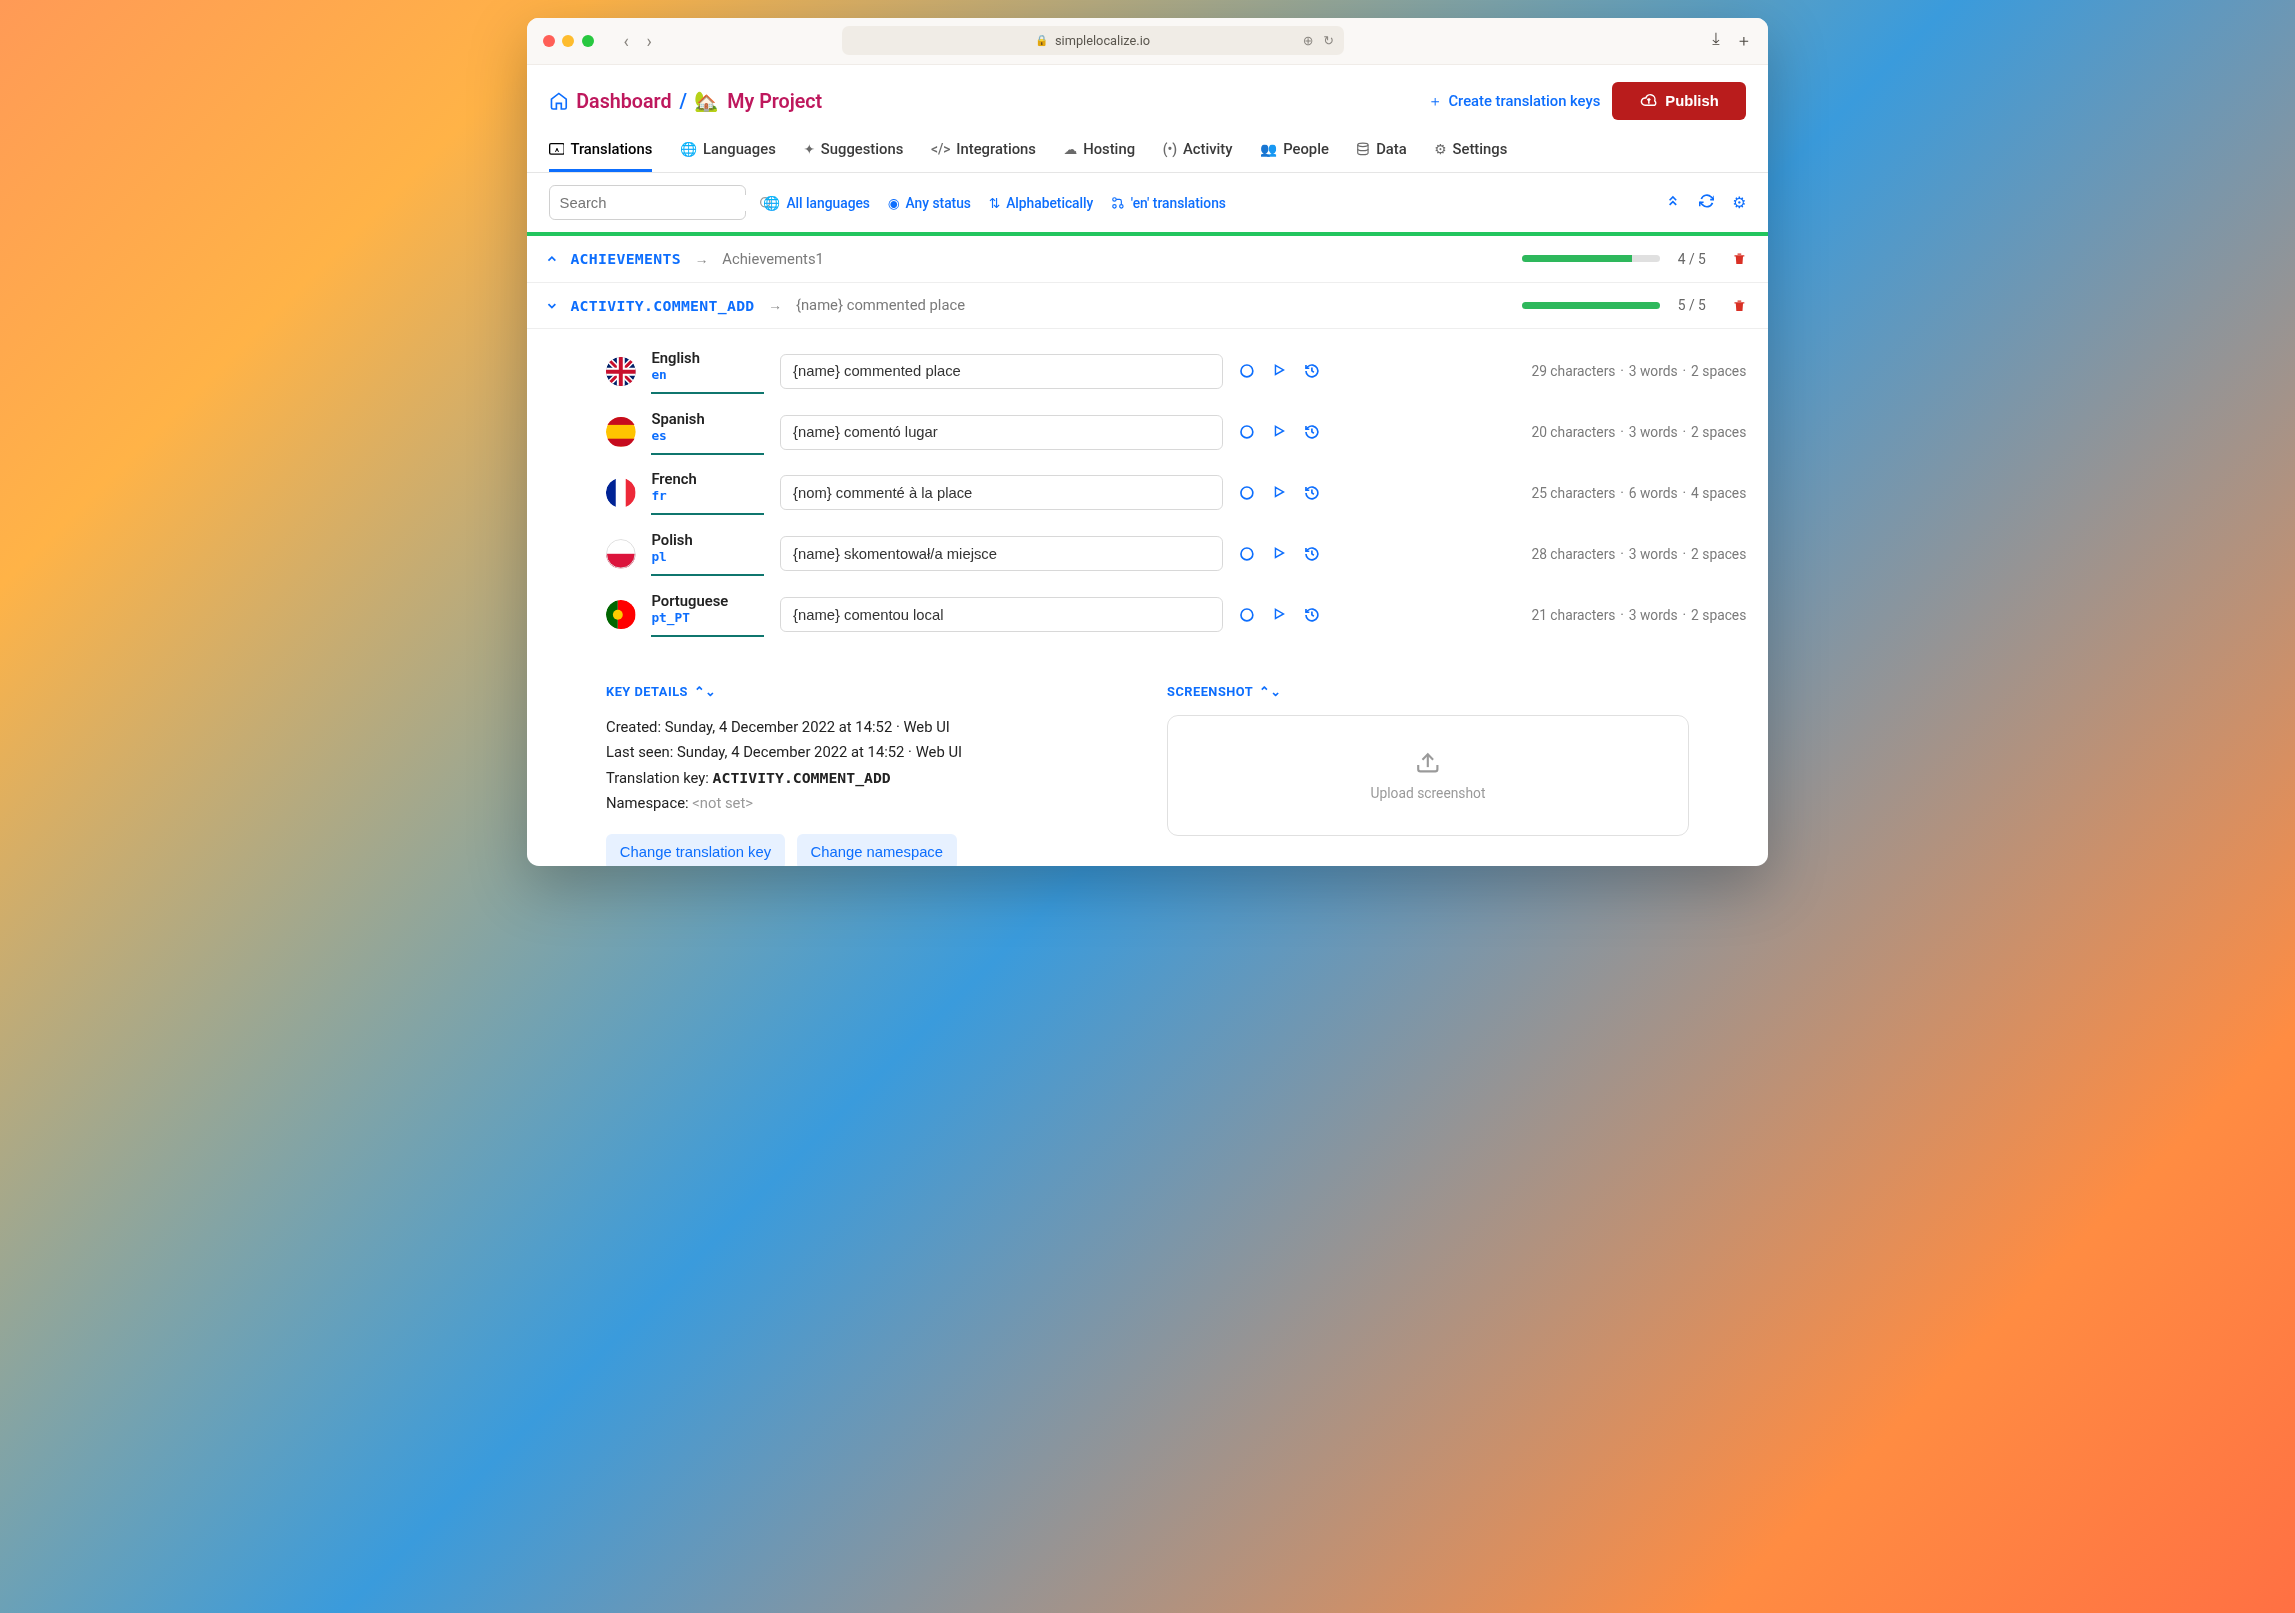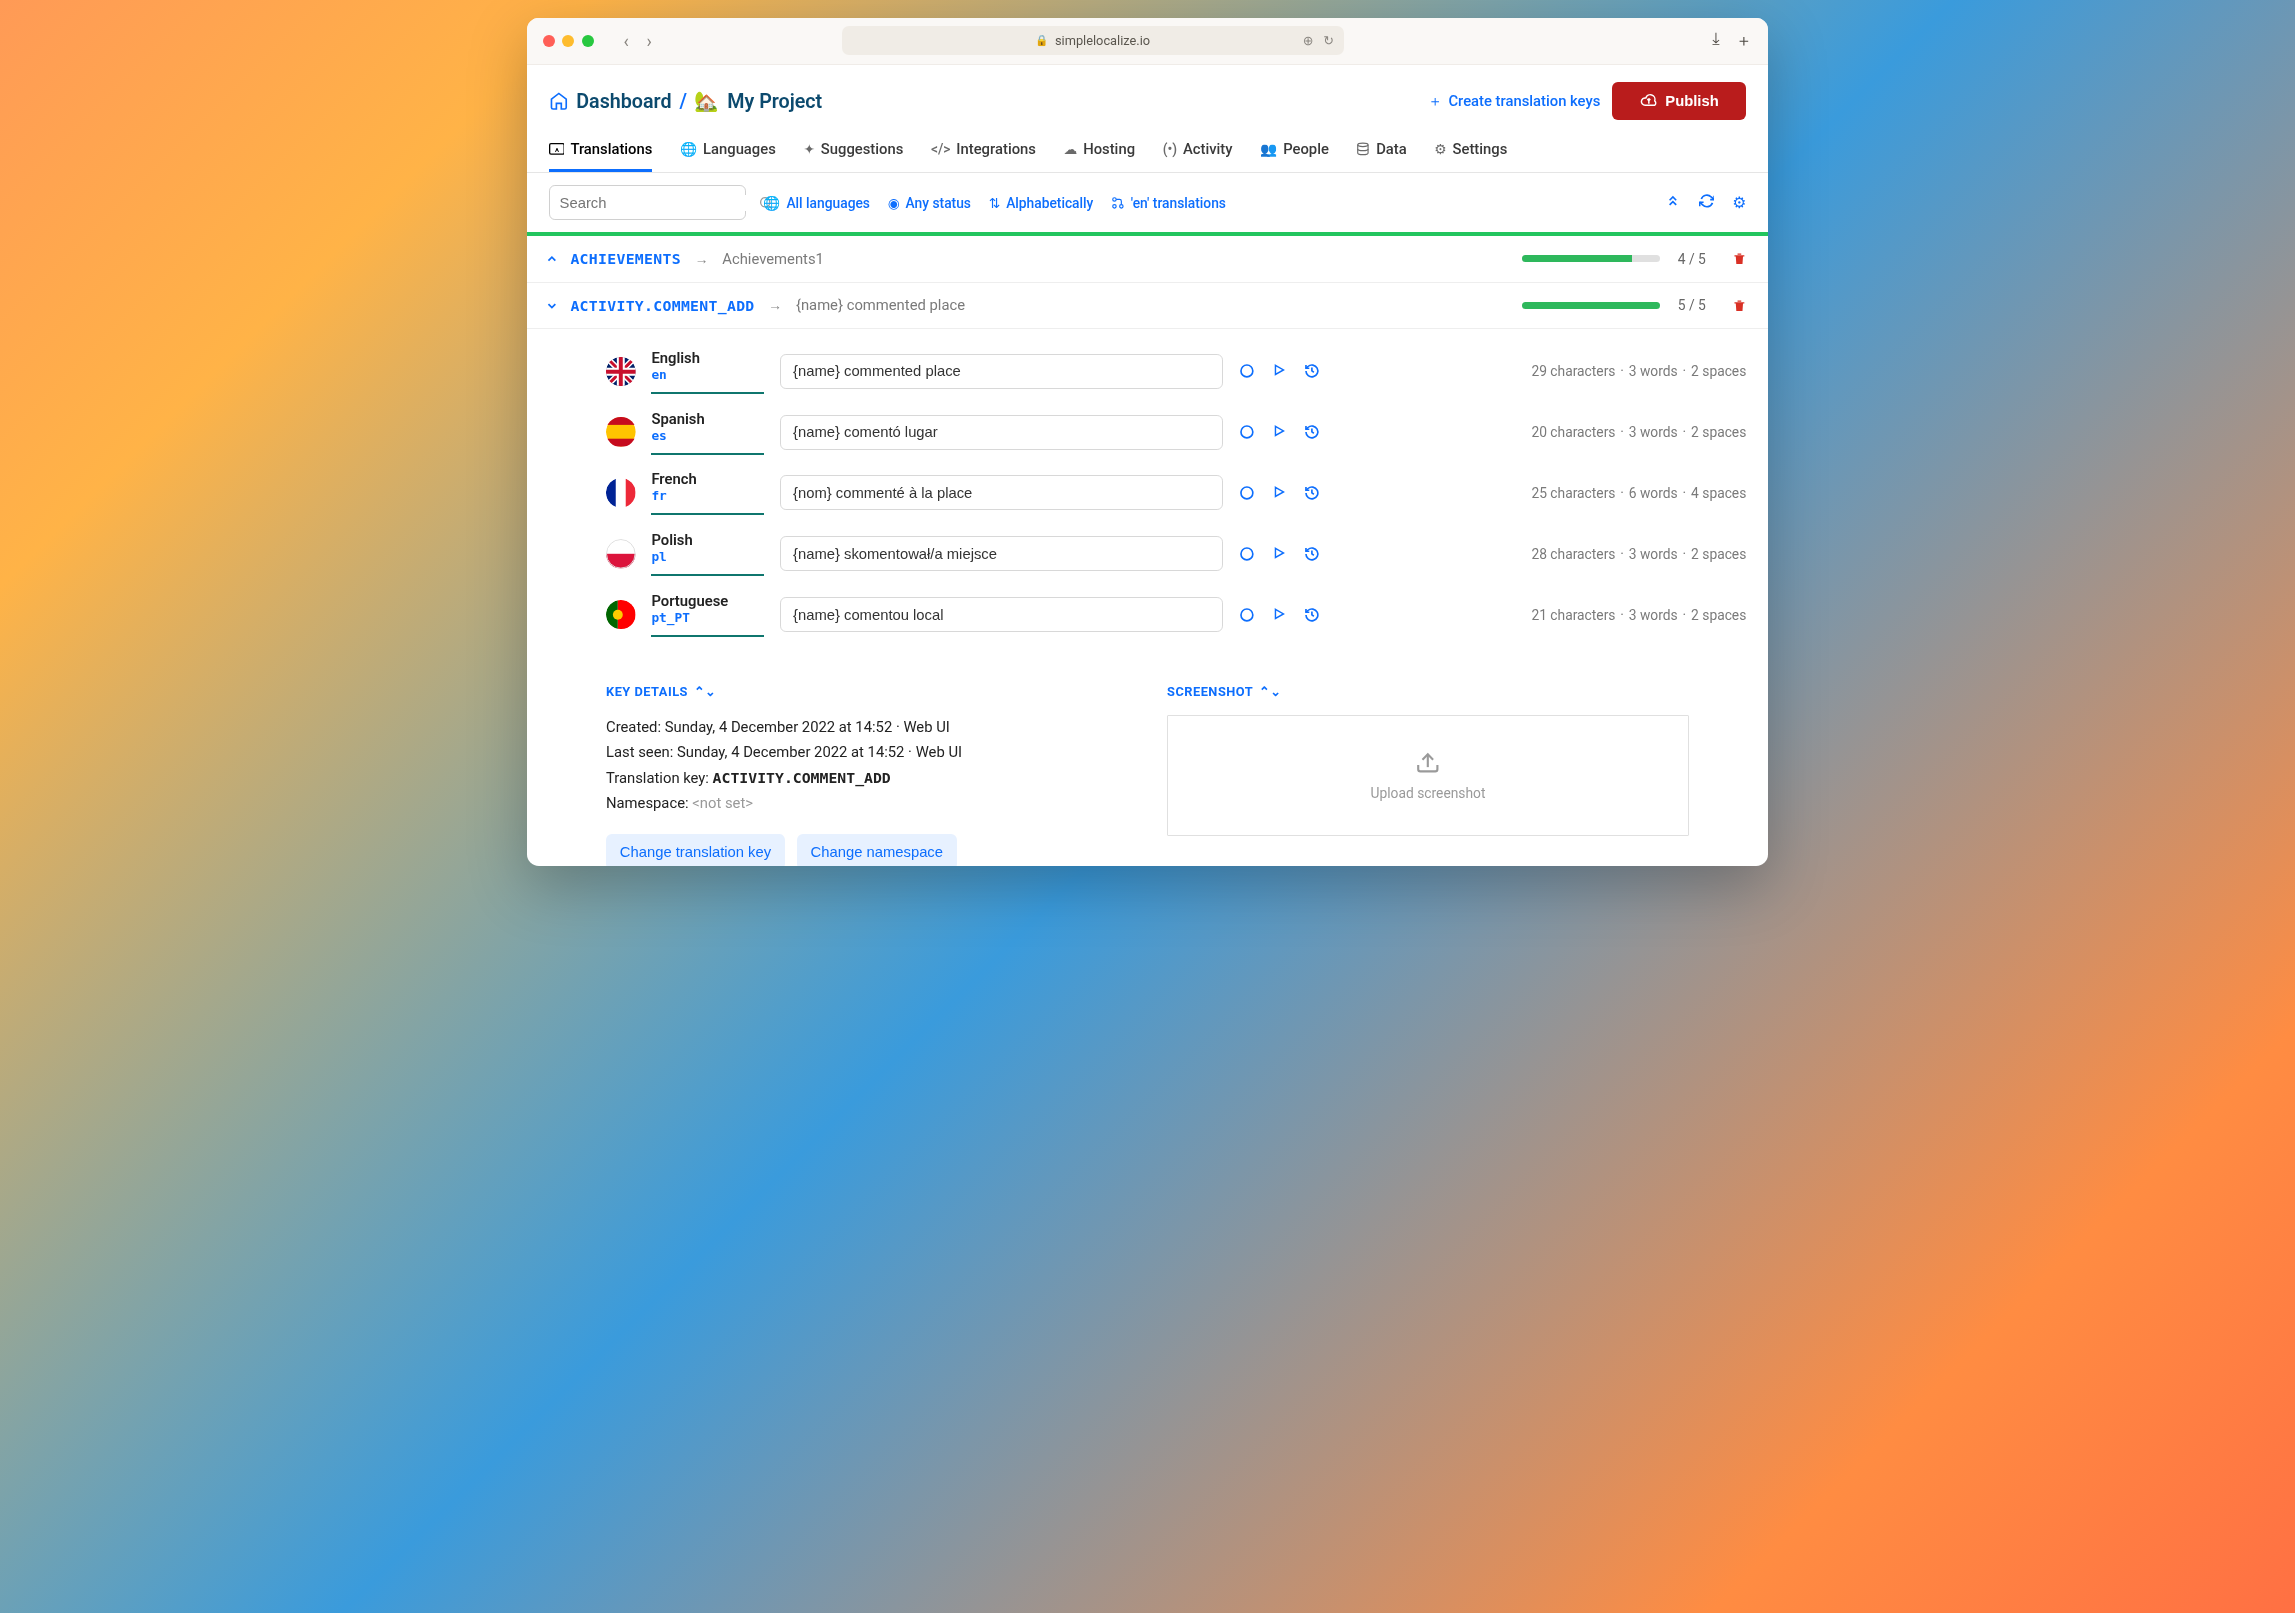--- a/index.html
+++ b/index.html
@@ -52,21 +52,21 @@
   .urlbar .lock { font-size: 10.8px; }
   .urlbar .right-icons { position: absolute; right: 9.9px; display:flex; gap:9.9px; color:#8a8680; }
   .titlebar-right { display: flex; gap: 15.8px; color: #4a4640; margin-left: auto; font-size: 16.7px; }
   .header {
     display: flex;
     align-items: center;
     padding: 17.7px 21.7px 9.9px;
     gap: 11.8px;
   }
   .breadcrumb { display:flex; align-items:center; gap:7.9px; font-size: 19.7px; font-weight: 600; }
-  .breadcrumb a { color: #0c4a6e; text-decoration: none; }
+  .breadcrumb a { color: #be185d; text-decoration: none; }
   .breadcrumb .sep { color:#0d6efd; }
   .house-icon { color:#0d6efd; font-size:19.7px; }
   .header-spacer { flex:1; }
   .link-btn {
     color: #0d6efd; font-weight:500; font-size:14.8px; display:flex; align-items:center; gap:5.9px; cursor:pointer;
   }
   .publish-btn {
     background: #b91c1c;
     color:#fff; border:none; border-radius:5.9px; padding: 9.9px 27.6px; font-size:14.8px; font-weight:600;
     display:flex; align-items:center; gap:7.9px; cursor:pointer;
@@ -111,21 +111,21 @@
   .row-actions span { cursor:pointer; }
   .row-stats { margin-left:auto; color:#7a7a7a; font-size:13.8px; display:flex; gap:4.9px; }
   .details { display:flex; gap:39px; padding: 39px 79px 29.6px; }
   .details-col { flex:1; }
   .details-head { color:#0d6efd; font-weight:700; font-size:12.8px; letter-spacing:0.5px; display:flex; align-items:center; gap:5.9px; cursor:pointer; }
   .kv { margin-top:15.8px; font-size:14.8px; color:#222; line-height:1.7; }
   .kv .mono { font-family: ui-monospace, monospace; font-weight:700; }
   .kv .muted { color:#999; }
   .btns { display:flex; gap:11.8px; margin-top:17.7px; }
   .soft-btn { background:#e7f1ff; color:#0d6efd; border:none; border-radius:5.9px; padding:9.9px 13.8px; font-size:14.8px; font-weight:500; cursor:pointer; }
-  .upload-box { border:1px solid #e0e0e0; border-radius:1px; height:121px; display:flex; flex-direction:column; align-items:center; justify-content:center; gap:9.9px; color:#9a9a9a; margin-top:15.8px; cursor:pointer; }
+  .upload-box { border:1px solid #e0e0e0; border-radius:11px; height:121px; display:flex; flex-direction:column; align-items:center; justify-content:center; gap:9.9px; color:#9a9a9a; margin-top:15.8px; cursor:pointer; }
   .upload-box .up-icon { font-size:23.6px; }
   svg { display:block; }
 </style>
 </head>
 <body>
 
 <div class="window">
 
   <div class="titlebar">
     <div class="traffic-lights">

